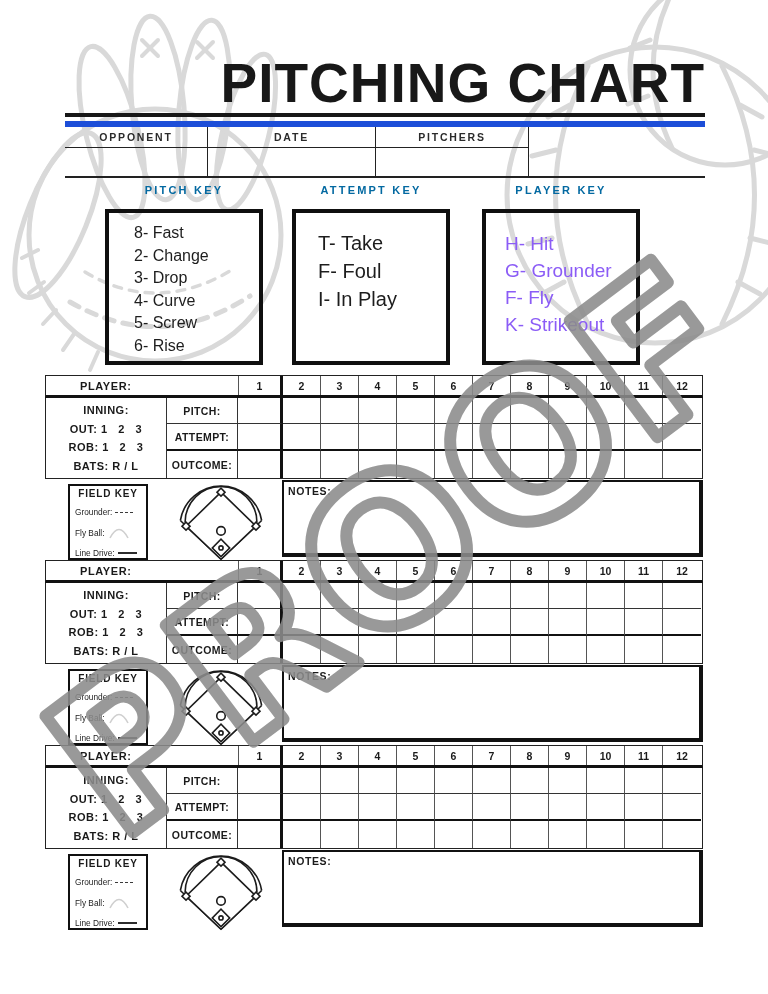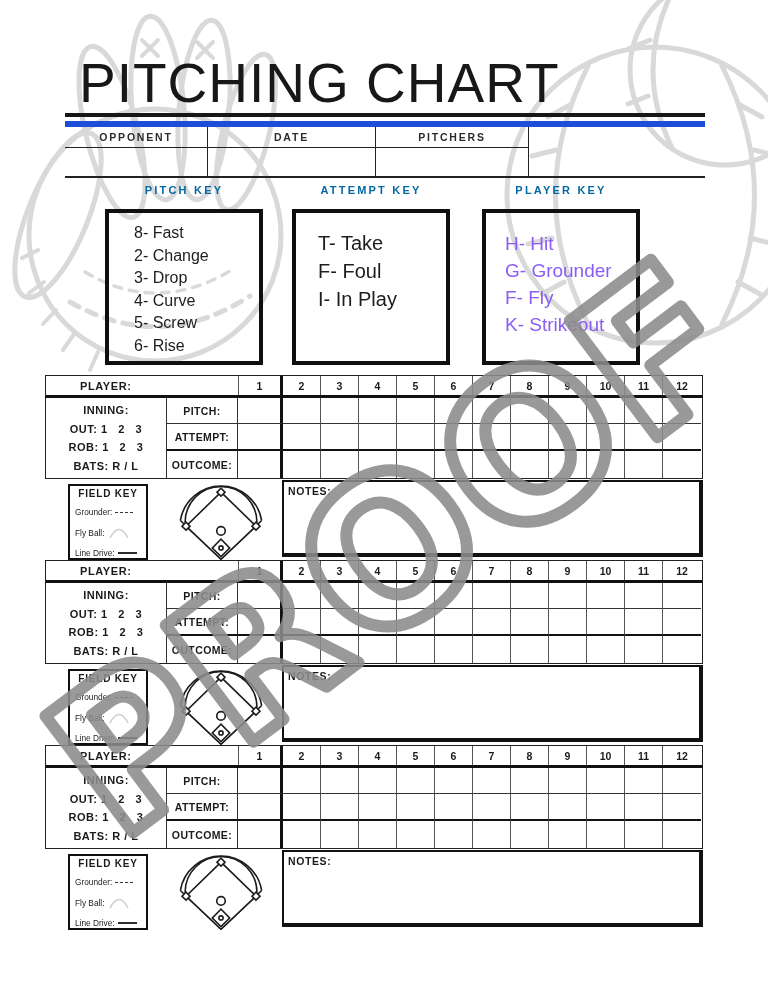--- a/index.html
+++ b/index.html
@@ -2,22 +2,22 @@
 <html><head>
 <meta charset="utf-8">
 <style>
   html,body{margin:0;padding:0;background:#e8e8e8;}
   .page{position:relative;width:768px;height:994px;background:#ffffff;overflow:hidden;
         font-family:"Liberation Sans",sans-serif;color:#1a1a1a;margin:0 auto;}
   .deco{position:absolute;left:0;top:0;z-index:0;pointer-events:none;}
   .z1{z-index:1;}
 
   
-  .title{position:absolute;left:79px;top:54px;width:640px;text-align:left;
-         font-weight:normal;font-size:55px;line-height:58px;letter-spacing:1px;color:#181818;}
+  .title{position:absolute;left:65px;top:54px;width:640px;text-align:right;
+         font-weight:bold;font-size:55px;line-height:58px;letter-spacing:1px;color:#181818;}
   .title-rule{position:absolute;left:65px;top:113px;width:640px;height:4px;background:#171717;}
 
   
   .htable{position:absolute;left:65px;top:121px;width:640px;display:flex;
           border-top:6px solid #1d4ed8;border-bottom:2px solid #222;box-sizing:border-box;}
   .hcol{box-sizing:border-box;}
   .hcol+.hcol{border-left:1.8px solid #222;}
   .hc0{width:142px;} .hc1{width:168px;} .hc2{width:153px;} .hc3{width:177px;}
   .hlabel{height:21px;display:flex;align-items:center;justify-content:center;
           font-weight:bold;font-size:10.5px;letter-spacing:1.8px;color:#2b2b2b;

